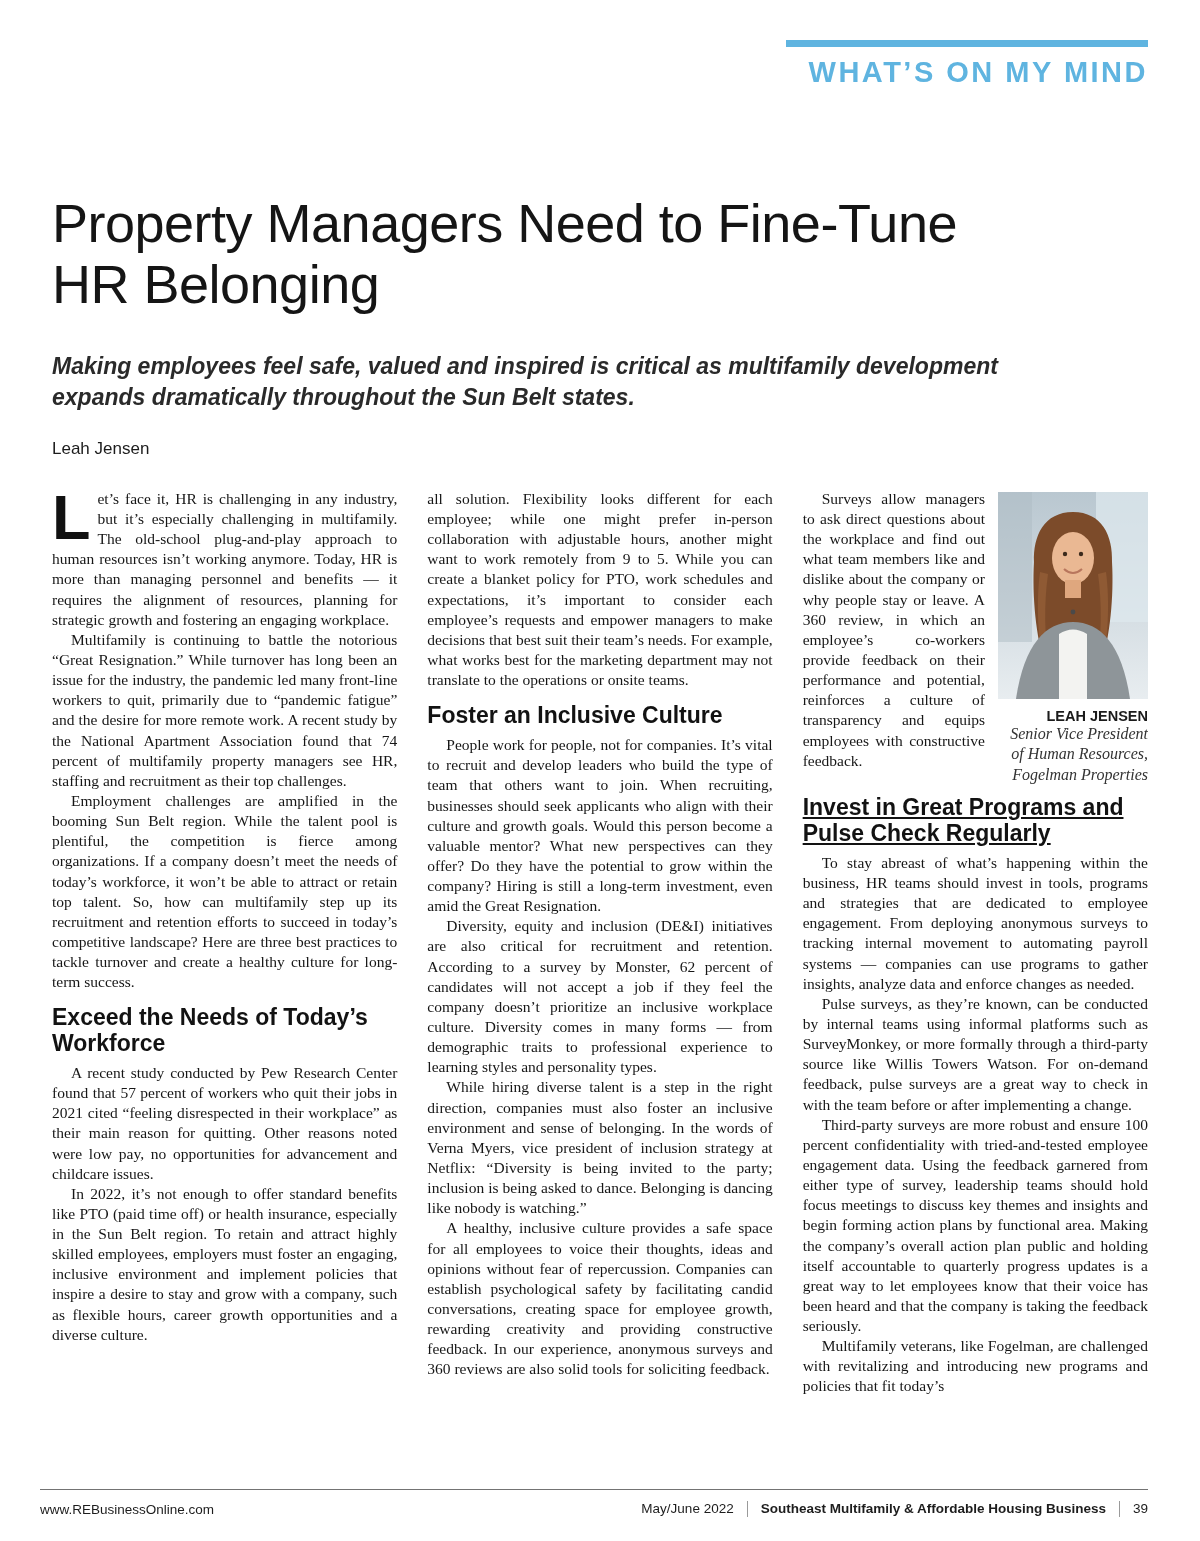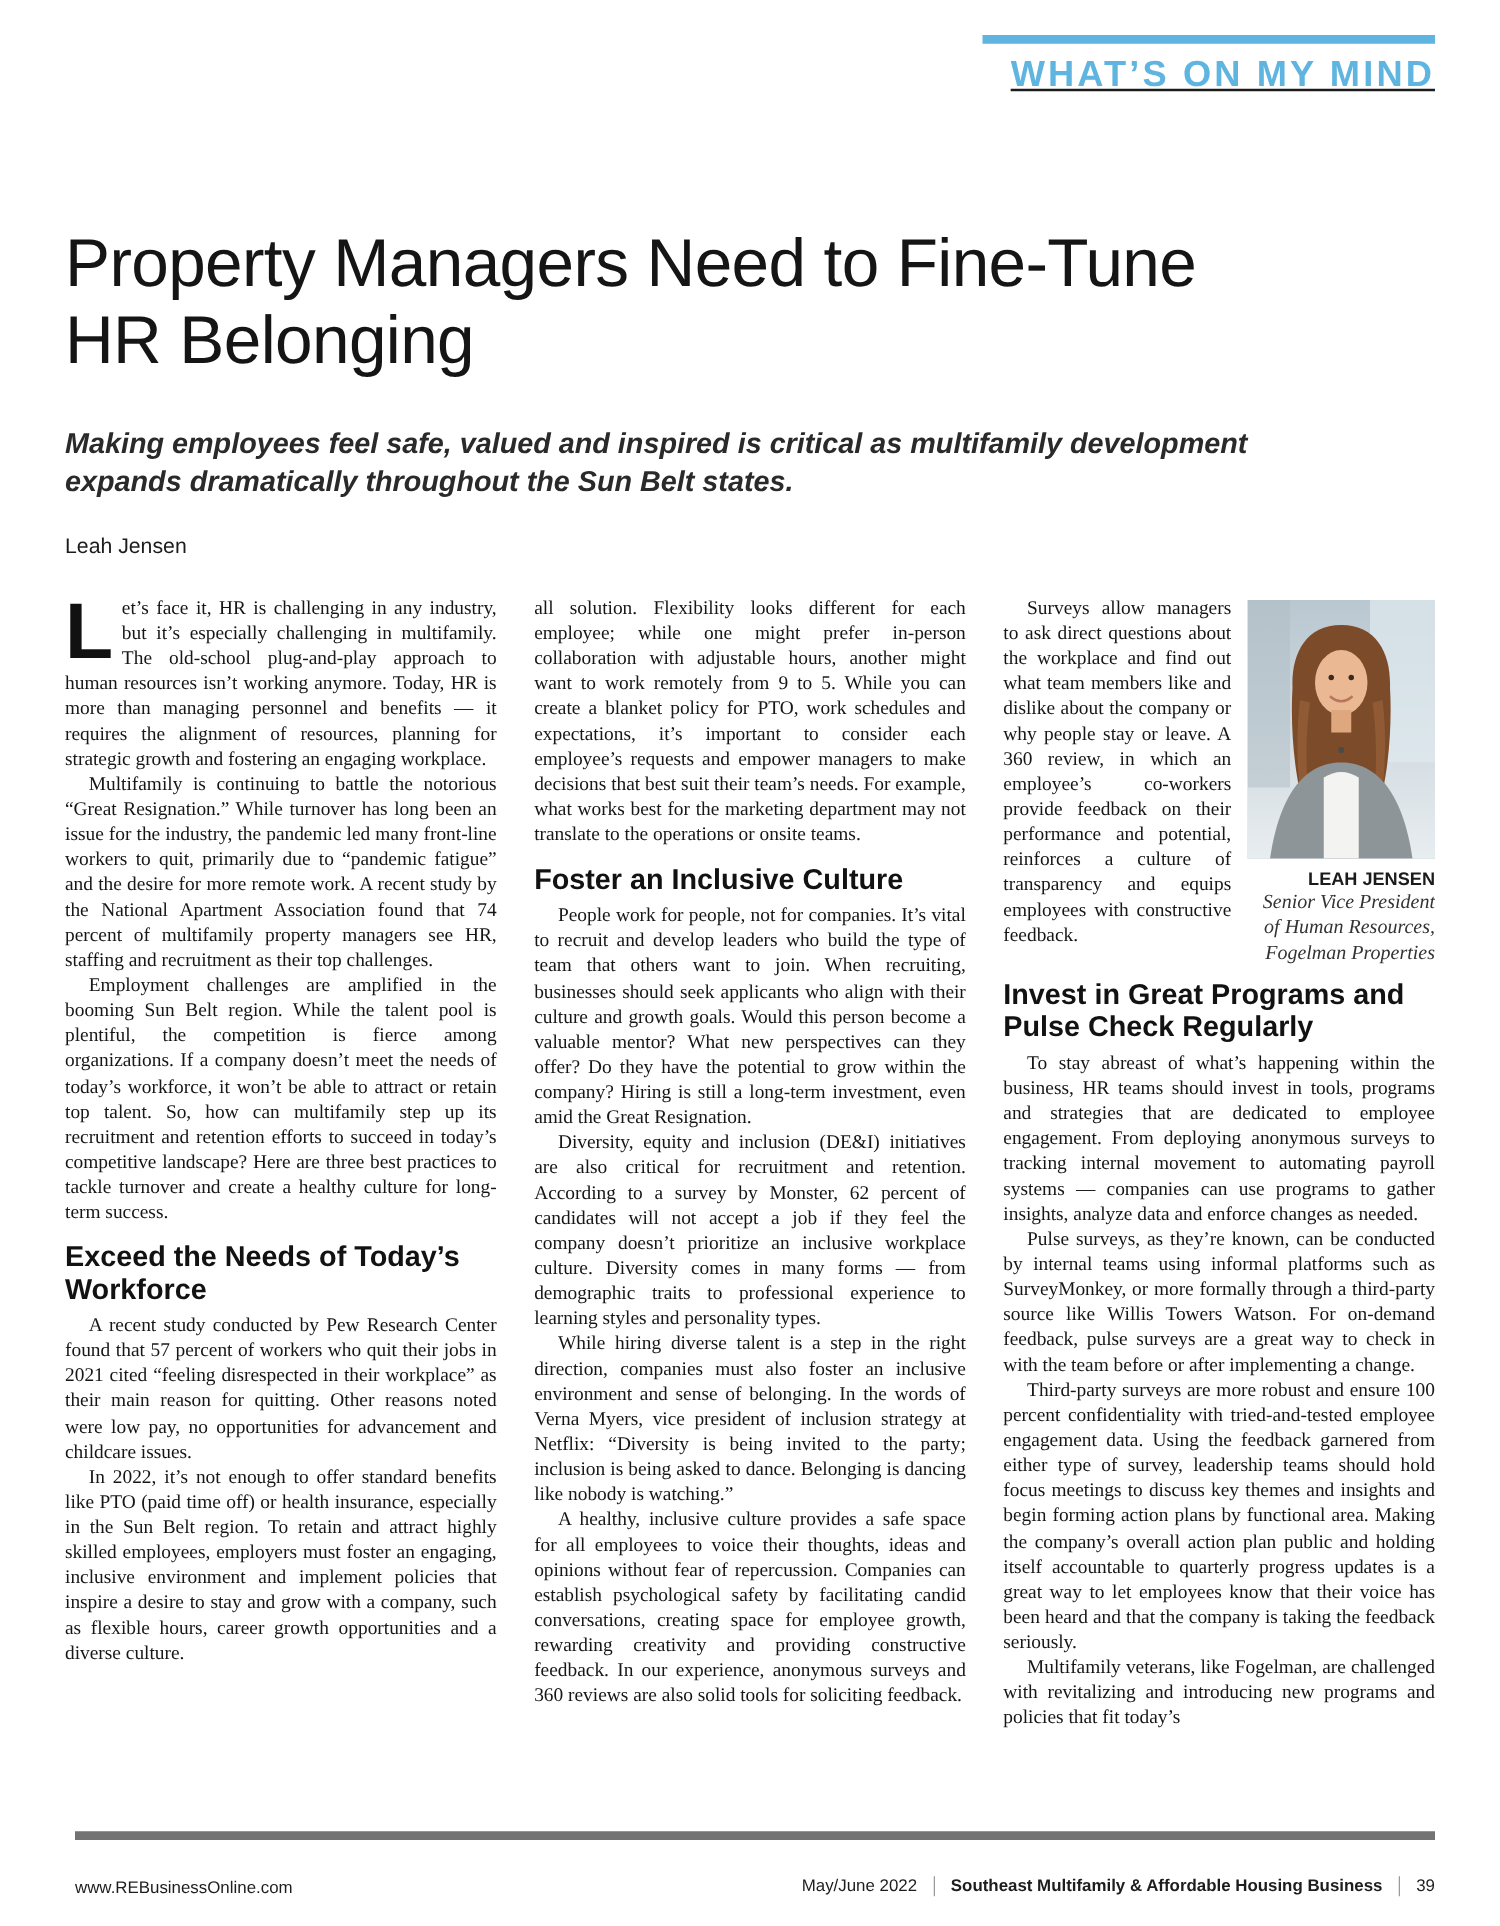--- a/index.html
+++ b/index.html
@@ -1,20 +1,20 @@
 <!DOCTYPE html>
 <html lang="en"><head>
 <meta charset="utf-8">
 <style>
   html,body{margin:0;padding:0;background:#e9e9e9;}
   .page{position:relative;width:1200px;height:1541px;margin:0 auto;background:#ffffff;overflow:hidden;color:#1c1c1c;}
   .inner{padding:0 52px;}
 
   
-  .kicker-row{padding-top:28px;display:flex;flex-direction:column;align-items:flex-end;text-decoration:underline;}
+  .kicker-row{padding-top:40px;display:flex;flex-direction:column;align-items:flex-end;}
   .kicker-rule{width:362px;height:7px;background:#5fb4e0;}
   .kicker{margin-top:9px;font-family:"Liberation Sans",sans-serif;font-weight:700;font-size:29px;letter-spacing:2.5px;color:#5fb4e0;}
 
   
   .title{margin-top:104px;font-family:"Liberation Sans",sans-serif;font-weight:400;font-size:54px;line-height:1.13;letter-spacing:-0.5px;color:#151515;}
   .deck{margin-top:4px;font-family:"Liberation Sans",sans-serif;font-style:italic;font-size:23px;line-height:1.32;color:#2a2a2a;max-width:1020px;font-weight:bold;}
   .byline{margin-top:27px;font-family:"Liberation Sans",sans-serif;font-size:17px;color:#1c1c1c;}
 
   
   .columns{display:flex;gap:30px;margin-top:30px;height:1000px;overflow:hidden;}
@@ -24,24 +24,24 @@
   h2.col-heading{font-family:"Liberation Sans",sans-serif;font-weight:700;font-size:23px;line-height:1.12;color:#121212;margin:13px 0 6px;}
   .dropcap{float:left;font-family:"Liberation Sans",sans-serif;font-weight:700;font-size:63px;line-height:50px;padding:3px 7px 0 0;color:#111;}
 
   
   .photo-block{float:right;width:150px;margin:3px 0 10px 13px;}
   .photo-frame{width:150px;height:207px;overflow:hidden;background:#cfd8dd;}
   .photo-frame svg{display:block;}
   .caption{margin-top:9px;text-align:right;font-family:"Liberation Sans",sans-serif;}
   .caption-name{font-weight:700;font-size:14.5px;color:#1b1b1b;}
   .caption-role,.caption-company{font-style:italic;font-size:16px;line-height:1.28;color:#333;font-family:Liberation Serif, serif;}
-  .clear{clear:both;}
+  .clear{clear:both;text-decoration:underline;}
 
   
-  .footer{position:absolute;left:60px;right:52px;bottom:24px;border-top:7px solid #737373;padding-top:29px;display:flex;justify-content:space-between;align-items:center;font-family:"Liberation Sans",sans-serif;font-size:13.5px;color:#1d1d1d;}
+  .footer{position:absolute;left:40px;right:52px;bottom:24px;border-top:1px solid #737373;padding-top:11px;display:flex;justify-content:space-between;align-items:center;font-family:"Liberation Sans",sans-serif;font-size:13.5px;color:#1d1d1d;}
   .footer-right{display:flex;gap:13px;}
   .sep{width:1px;height:16px;background:#9a9a9a;}
   .pub-name{font-weight:700;}
 </style>
 </head>
 <body>
 
 <div class="page">
   <div class="inner">
 

